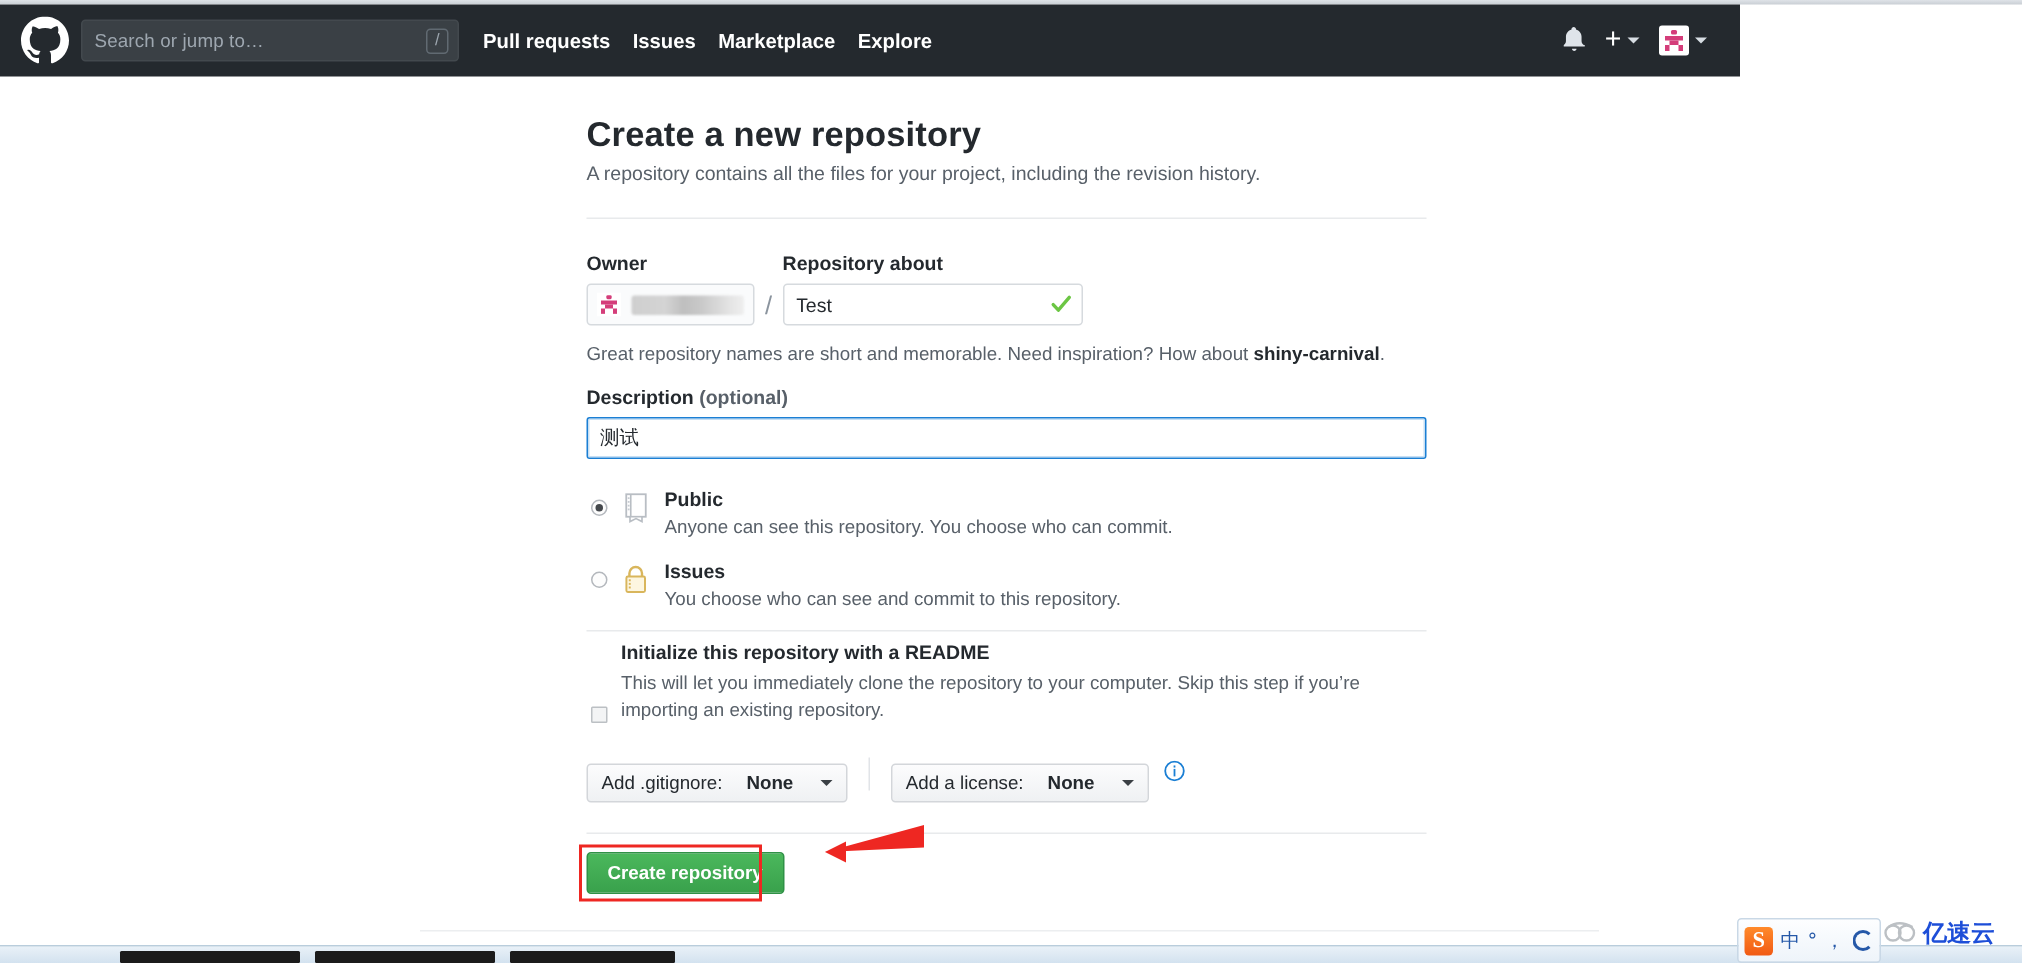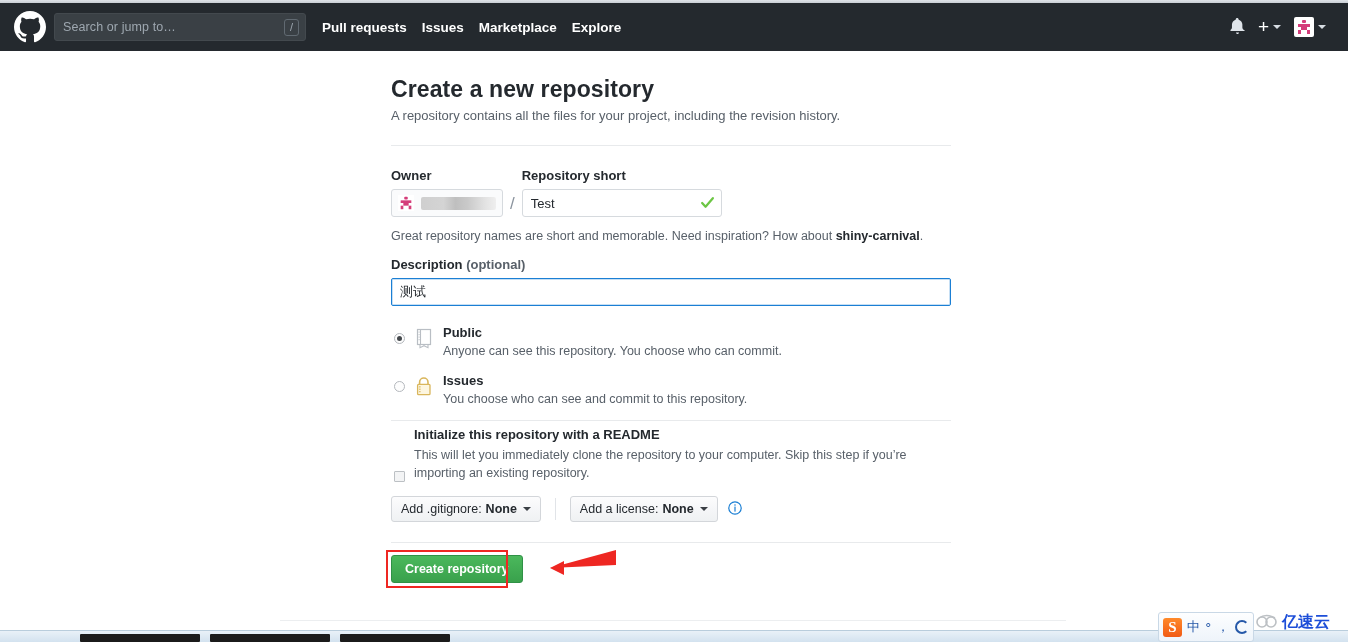--- a/index.html
+++ b/index.html
@@ -16,21 +16,21 @@
 
   
   .browser-edge {
     position: absolute; top: 0; left: 0; width: 1348px; height: 3px;
     background: linear-gradient(#dfe3e8, #c9ced4);
   }
 
   
   .gh-header {
     position: absolute; top: 3px; left: 0;
-    width: 1348px; height: 48px;
+    width: 1160px; height: 48px;
     background: #24292e;
     display: flex; align-items: center;
     padding: 0 14px;
   }
   .gh-logo { width: 32px; height: 32px; margin-right: 8px; flex: none; }
   .gh-logo svg { display: block; }
 
   .search-box {
     position: relative;
     width: 252px; height: 28px;
@@ -255,22 +255,23 @@
   .dd-btn {
     height: 26px;
     background: linear-gradient(#fcfcfd,#eff1f3);
     border: 1px solid #d3d6da;
     border-radius: 3px;
     font-family: "Liberation Sans", sans-serif;
     font-size: 12.5px;
     color: #24292e;
     padding: 0 9px;
     display: flex; align-items: center;
-    gap: 4px;
+    gap: 16px;
     cursor: pointer;
+    margin-top: 13px;
   }
   .dd-btn .bold { font-weight: bold; }
   .dd-caret {
     width: 0; height: 0;
     border-left: 4px solid transparent;
     border-right: 4px solid transparent;
     border-top: 4px solid #3a3f44;
     margin-left: 2px;
   }
   .dd-divider {
@@ -475,21 +476,21 @@
             </g>
           </svg>
         </span>
         <span class="owner-redacted"></span>
       </div>
     </div>
 
     <span class="slash-sep">/</span>
 
     <div class="repo-col">
-      <span class="field-label">Repository short</span>
+      <span class="field-label">Repository about</span>
       <div class="repo-input-wrap">
         <input class="repo-input" type="text" value="Test" style="">
         <span class="valid-check">
           <svg width="15" height="15" viewBox="0 0 14 14" aria-hidden="true">
             <path d="M2 7.5 L5.2 11 L12 3" stroke="#6cc644" stroke-width="2.1" fill="none" stroke-linecap="round" stroke-linejoin="round"></path>
           </svg>
         </span>
       </div>
     </div>
   </div>

